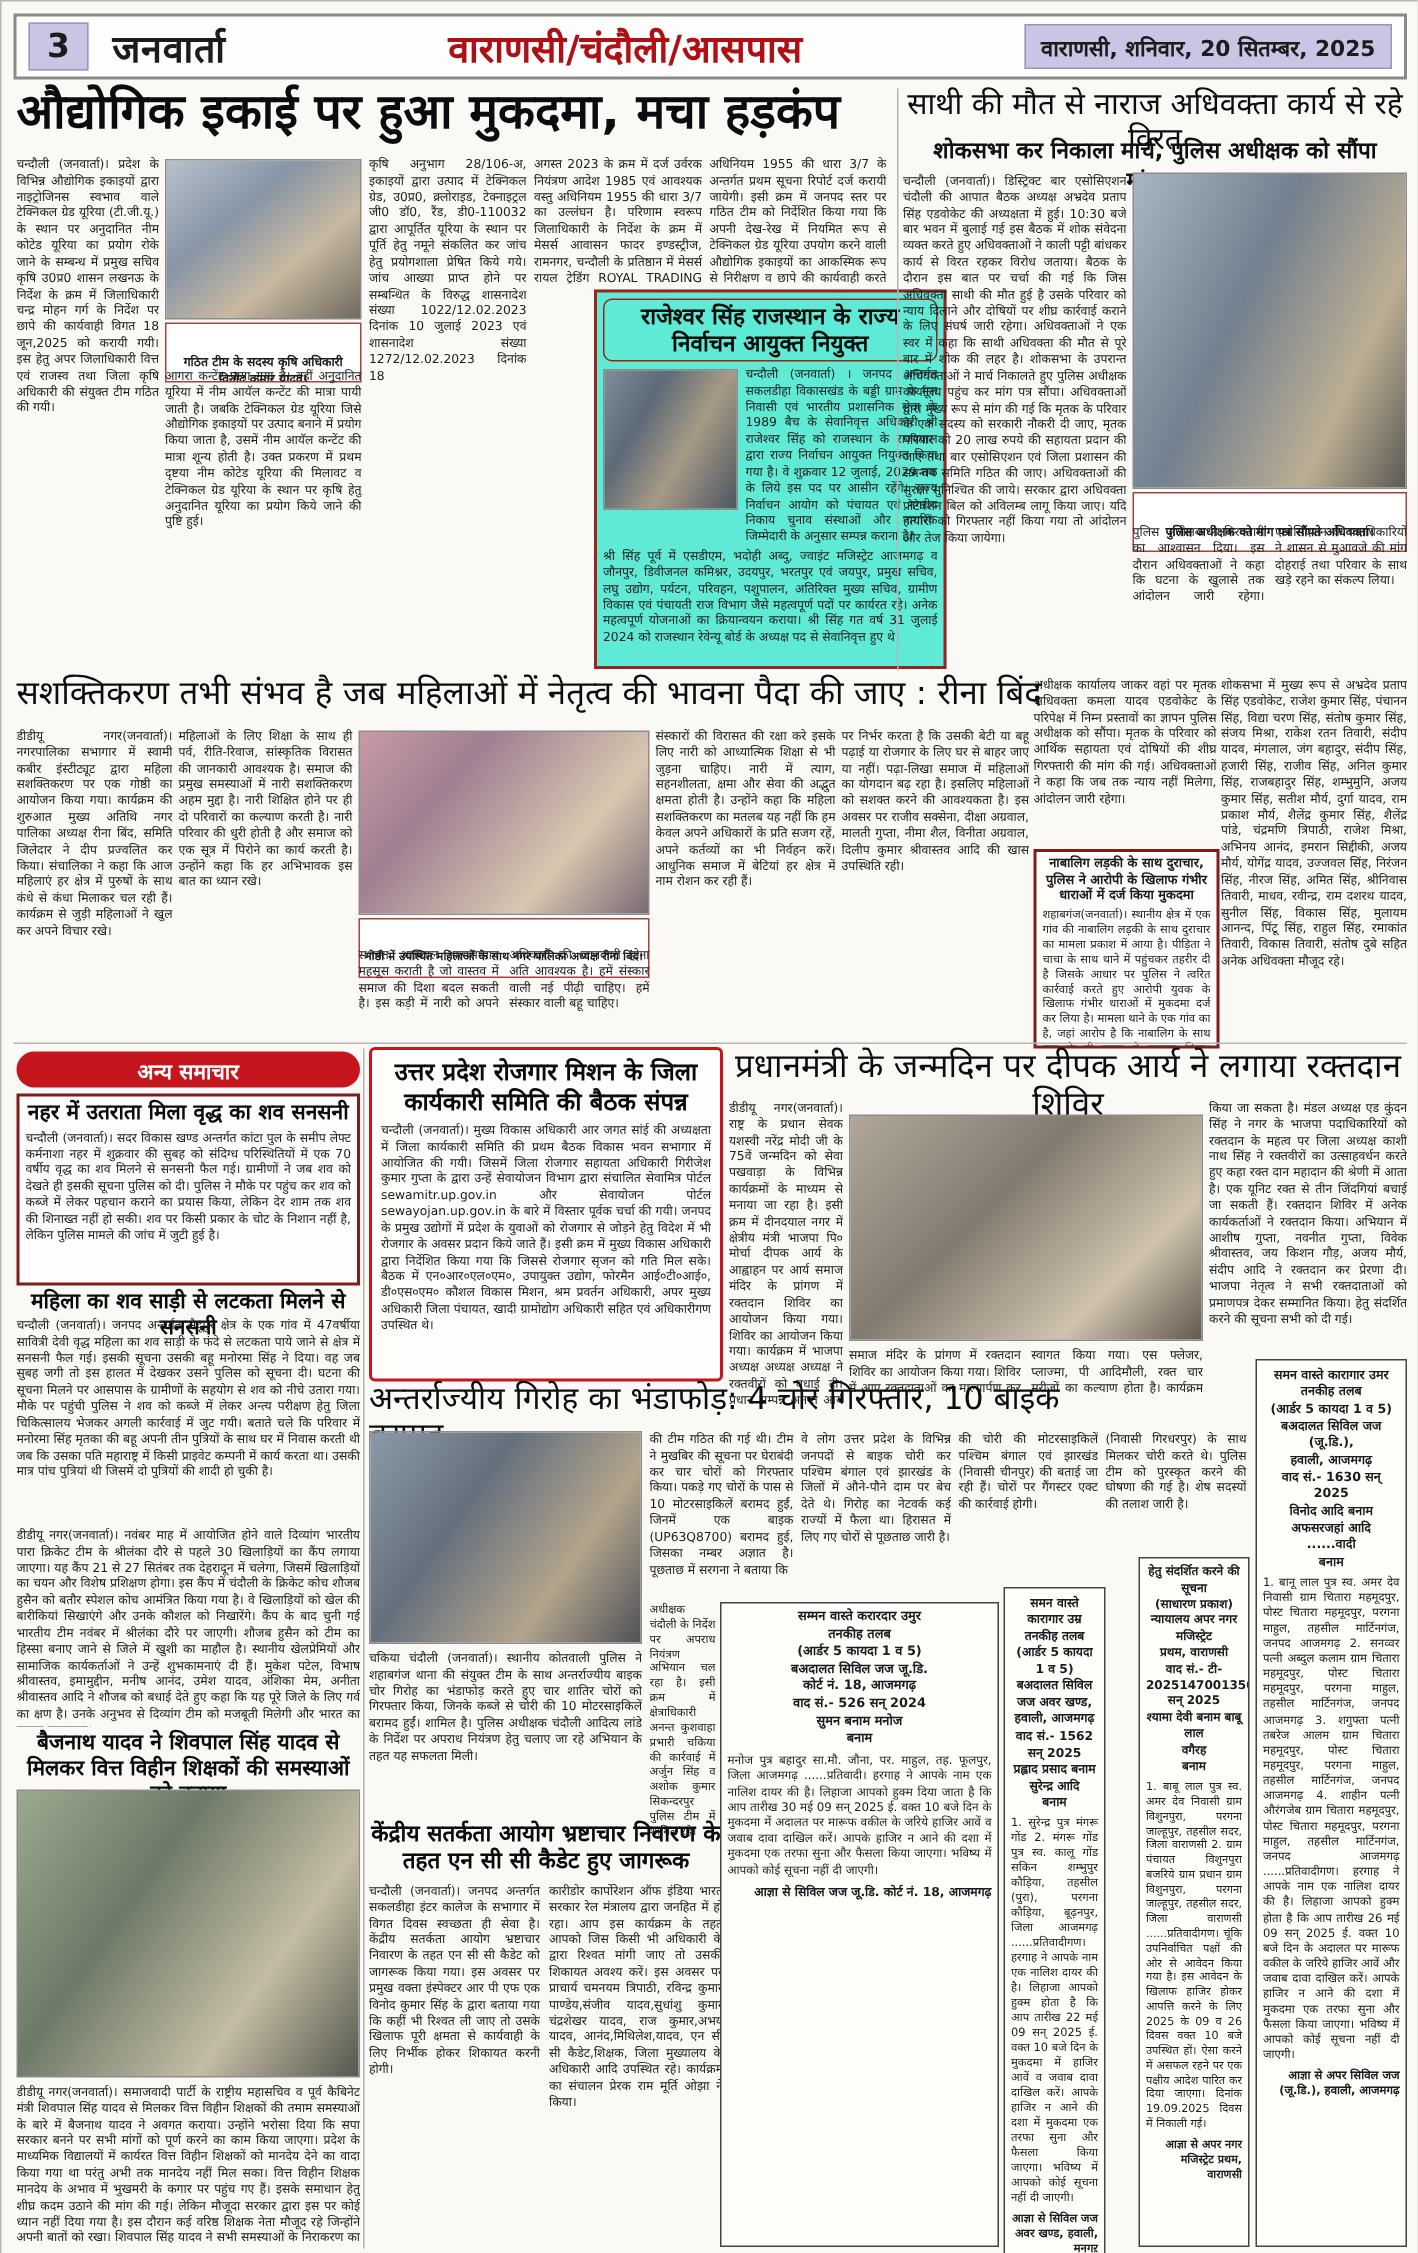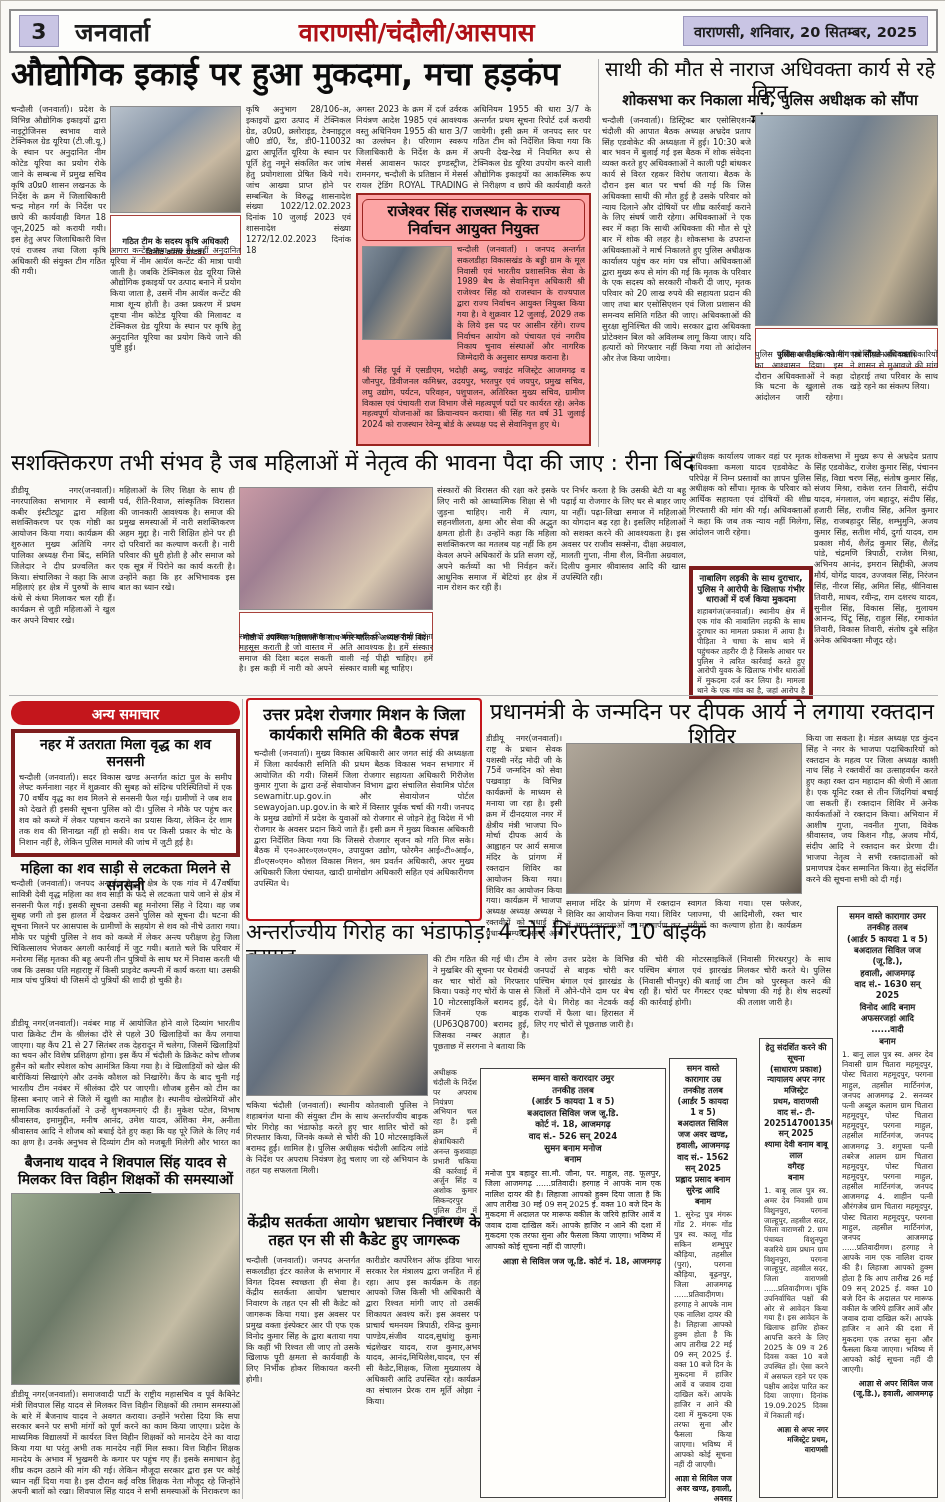--- a/index.html
+++ b/index.html
@@ -17,23 +17,23 @@
   .hl-lg{font-weight:400;font-size:19px;line-height:1.15;text-align:center;color:#0c0c0c;}
   .hl-md{font-weight:800;font-size:15px;line-height:1.2;color:#0c0c0c;}
   .hl-sub{font-weight:800;font-size:15px;text-align:center;color:#111;}
   .hl-serif{font-family:"DejaVu Serif","Liberation Serif",serif;}
   .body-txt{font-size:8.2px;line-height:1.32;text-align:justify;color:#1d1d1d;overflow:hidden;}
   .body-sm{font-size:7.6px;line-height:1.3;text-align:justify;color:#1d1d1d;overflow:hidden;}
   .cols-2{column-count:2;column-gap:7px;}
   .photo{border:1px solid #8c8c8c;box-sizing:border-box;}
   .cap{border:1px solid #a8423c;background:#fff;font-weight:bold;font-size:8.2px;text-align:center;
        padding:19px 2px;box-sizing:border-box;overflow:hidden;}
-  .redbox{border:2px solid #9a2420;box-sizing:border-box;padding:4px;background:#fca5a5;}
+  .redbox{border:2px solid #9a2420;box-sizing:border-box;padding:4px;background:#5eead4;margin-left:40px;}
   .redbox-round{border:2px solid #c4161c;border-radius:4px;box-sizing:border-box;padding:5px 6px;background:#fefdfb;}
-  .plainbox{border:4px solid #7f1d1d;box-sizing:border-box;padding:3px 4px;background:#fefdfb;overflow:hidden;}
+  .plainbox{border:2px solid #7f1d1d;box-sizing:border-box;padding:3px 4px;background:#fefdfb;overflow:hidden;}
   .pill{background:#c4161c;color:#fff;font-weight:800;font-size:14px;text-align:center;border-radius:13px;
         display:flex;align-items:center;justify-content:center;}
   .notice{border:1.2px solid #444;box-sizing:border-box;padding:4px 4px;background:#fffefb;overflow:hidden;}
   .notice .head{font-weight:bold;font-size:8.6px;text-align:center;line-height:1.35;}
   .notice .nbody{font-size:7.9px;line-height:1.32;text-align:justify;margin-top:3px;}
   .notice .nfoot{font-weight:bold;font-size:8.2px;text-align:right;margin-top:3px;}
   .sep{background:#b5b5b5;}
   .maroon{color:#8b1b1b;}
   
   .p1{background:linear-gradient(140deg,#b9c2cc 0%,#8795a6 35%,#c8b9a2 65%,#6f6a5e 100%);}
@@ -139,21 +139,21 @@
   <div class="abs body-txt" style="left:365px;top:1254px;width:116px;height:242px;">कारीडोर कार्पोरेशन ऑफ इंडिया भारत सरकार रेल मंत्रालय द्वारा जनहित में हो रहा। आप इस कार्यक्रम के तहत आपको जिस किसी भी अधिकारी के द्वारा रिश्वत मांगी जाए तो उसकी शिकायत अवश्य करें। इस अवसर पर प्राचार्य चमनयम त्रिपाठी, रविन्द्र कुमार पाण्डेय,संजीव यादव,सुधांशु कुमार चंद्रशेखर यादव, राज कुमार,अभय यादव, आनंद,मिथिलेश,यादव, एन सी सी कैडेट,शिक्षक, जिला मुख्यालय के अधिकारी आदि उपस्थित रहे। कार्यक्रम का संचालन प्रेरक राम मूर्ति ओझा ने किया।</div>
 
   <div class="abs notice" style="left:479px;top:1067px;width:186px;height:430px;">
     <div class="head">सम्मन वास्ते करारदार उमुर<br>तनकीह तलब<br>(आर्डर 5 कायदा 1 व 5)<br>बअदालत सिविल जज जू.डि.<br>कोर्ट नं. 18, आजमगढ़<br>वाद सं.- 526 सन् 2024<br>सुमन बनाम मनोज<br>बनाम</div>
     <div class="nbody">मनोज पुत्र बहादुर सा.मौ. जौना, पर. माहुल, तह. फूलपुर, जिला आजमगढ़ ......प्रतिवादी। हरगाह ने आपके नाम एक नालिश दायर की है। लिहाजा आपको हुक्म दिया जाता है कि आप तारीख 30 मई 09 सन् 2025 ई. वक्त 10 बजे दिन के मुकदमा में अदालत पर मारूफ वकील के जरिये हाजिर आवें व जवाब दावा दाखिल करें। आपके हाजिर न आने की दशा में मुकदमा एक तरफा सुना और फैसला किया जाएगा। भविष्य में आपको कोई सूचना नहीं दी जाएगी।</div>
     <div class="nfoot">आज्ञा से सिविल जज जू.डि. कोर्ट नं. 18, आजमगढ़</div>
   </div>
   <div class="abs notice" style="left:668px;top:1057px;width:68px;height:460px;">
     <div class="head" style="font-size:8.2px;">समन वास्ते कारागार उम्र<br>तनकीह तलब<br>(आर्डर 5 कायदा 1 व 5)<br>बअदालत सिविल जज अवर खण्ड,<br>हवाली, आजमगढ़<br>वाद सं.- 1562 सन् 2025<br>प्रह्लाद प्रसाद बनाम सुरेन्द्र आदि<br>बनाम</div>
     <div class="nbody" style="font-size:7.6px;">1. सुरेन्द्र पुत्र मंगरू गोंड 2. मंगरू गोंड पुत्र स्व. कालू गोंड सकिन शम्भुपुर कौड़िया, तहसील (पुरा), परगना कौड़िया, बूढ़नपुर, जिला आजमगढ़ ......प्रतिवादीगण। हरगाह ने आपके नाम एक नालिश दायर की है। लिहाजा आपको हुक्म होता है कि आप तारीख 22 मई 09 सन् 2025 ई. वक्त 10 बजे दिन के मुकदमा में हाजिर आवें व जवाब दावा दाखिल करें। आपके हाजिर न आने की दशा में मुकदमा एक तरफा सुना और फैसला किया जाएगा। भविष्य में आपको कोई सूचना नहीं दी जाएगी।</div>
-    <div class="nfoot" style="font-size:7.6px;">आज्ञा से सिविल जज अवर खण्ड, हवाली, अवसऱ</div>
+    <div class="nfoot" style="font-size:7.6px;">आज्ञा से सिविल जज अवर खण्ड, हवाली, मनगऱ</div>
   </div>
   <div class="abs notice" style="left:758px;top:1037px;width:74px;height:460px;">
     <div class="head" style="font-size:8px;">हेतु संदर्शित करने की सूचना<br>(साधारण प्रकाश)<br>न्यायालय अपर नगर मजिस्ट्रेट<br>प्रथम, वाराणसी<br>वाद सं.- टी-<br>202514700135058 सन् 2025<br>श्यामा देवी बनाम बाबू लाल<br>वगैरह<br>बनाम</div>
     <div class="nbody" style="font-size:7.4px;">1. बाबू लाल पुत्र स्व. अमर देव निवासी ग्राम विशुनपुरा, परगना जाल्हूपुर, तहसील सदर, जिला वाराणसी 2. ग्राम पंचायत विशुनपुरा बजरिये ग्राम प्रधान ग्राम विशुनपुरा, परगना जाल्हूपुर, तहसील सदर, जिला वाराणसी ......प्रतिवादीगण। चूंकि उपनिर्वाचित पक्षों की ओर से आवेदन किया गया है। इस आवेदन के खिलाफ हाजिर होकर आपत्ति करने के लिए 2025 के 09 व 26 दिवस वक्त 10 बजे उपस्थित हों। ऐसा करने में असफल रहने पर एक पक्षीय आदेश पारित कर दिया जाएगा। दिनांक 19.09.2025 दिवस में निकाली गई।</div>
     <div class="nfoot" style="font-size:7.4px;">आज्ञा से अपर नगर मजिस्ट्रेट प्रथम, वाराणसी</div>
   </div>
   <div class="abs notice" style="left:836px;top:905px;width:101px;height:592px;">
     <div class="head" style="font-size:8.4px;">समन वास्ते कारागार उमर<br>तनकीह तलब<br>(आर्डर 5 कायदा 1 व 5)<br>बअदालत सिविल जज (जू.डि.),<br>हवाली, आजमगढ़<br>वाद सं.- 1630 सन् 2025<br>विनोद आदि बनाम अफसरजहां आदि<br>......वादी<br>बनाम</div>
     <div class="nbody" style="font-size:7.7px;">1. बानू लाल पुत्र स्व. अमर देव निवासी ग्राम चितारा महमूदपुर, पोस्ट चितारा महमूदपुर, परगना माहुल, तहसील मार्टिनगंज, जनपद आजमगढ़ 2. सनव्वर पत्नी अब्दुल कलाम ग्राम चितारा महमूदपुर, पोस्ट चितारा महमूदपुर, परगना माहुल, तहसील मार्टिनगंज, जनपद आजमगढ़ 3. शगुफ्ता पत्नी तबरेज आलम ग्राम चितारा महमूदपुर, पोस्ट चितारा महमूदपुर, परगना माहुल, तहसील मार्टिनगंज, जनपद आजमगढ़ 4. शाहीन पत्नी औरंगजेब ग्राम चितारा महमूदपुर, पोस्ट चितारा महमूदपुर, परगना माहुल, तहसील मार्टिनगंज, जनपद आजमगढ़ ......प्रतिवादीगण। हरगाह ने आपके नाम एक नालिश दायर की है। लिहाजा आपको हुक्म होता है कि आप तारीख 26 मई 09 सन् 2025 ई. वक्त 10 बजे दिन के अदालत पर मारूफ वकील के जरिये हाजिर आवें और जवाब दावा दाखिल करें। आपके हाजिर न आने की दशा में मुकदमा एक तरफा सुना और फैसला किया जाएगा। भविष्य में आपको कोई सूचना नहीं दी जाएगी।</div>
     <div class="nfoot" style="font-size:7.7px;">आज्ञा से अपर सिविल जज (जू.डि.), हवाली, आजमगढ़</div>

